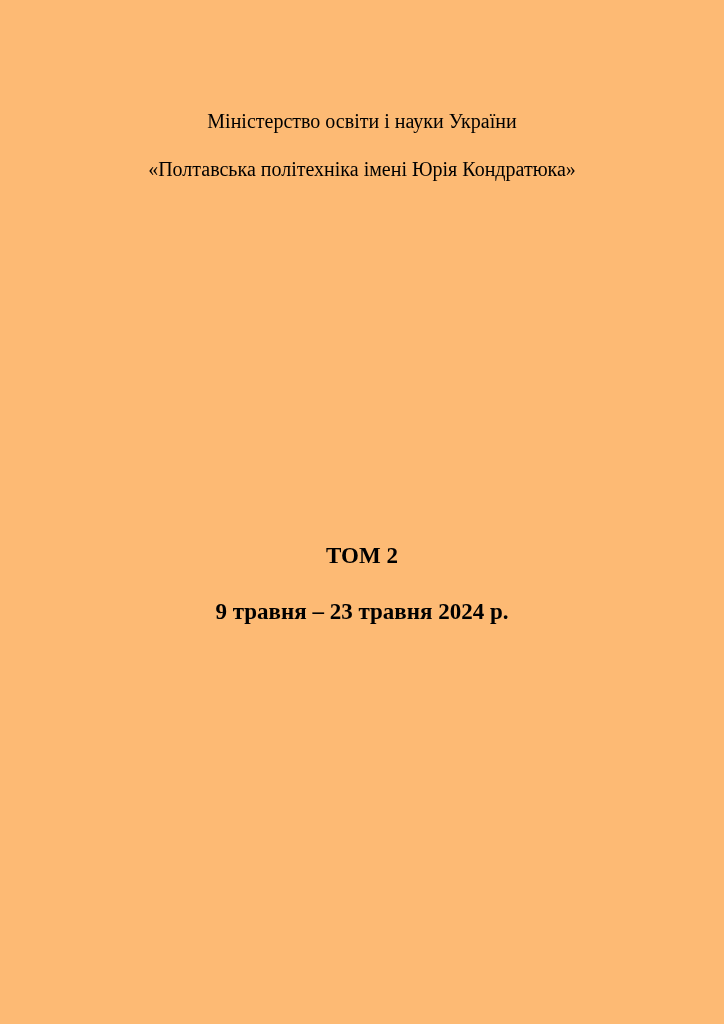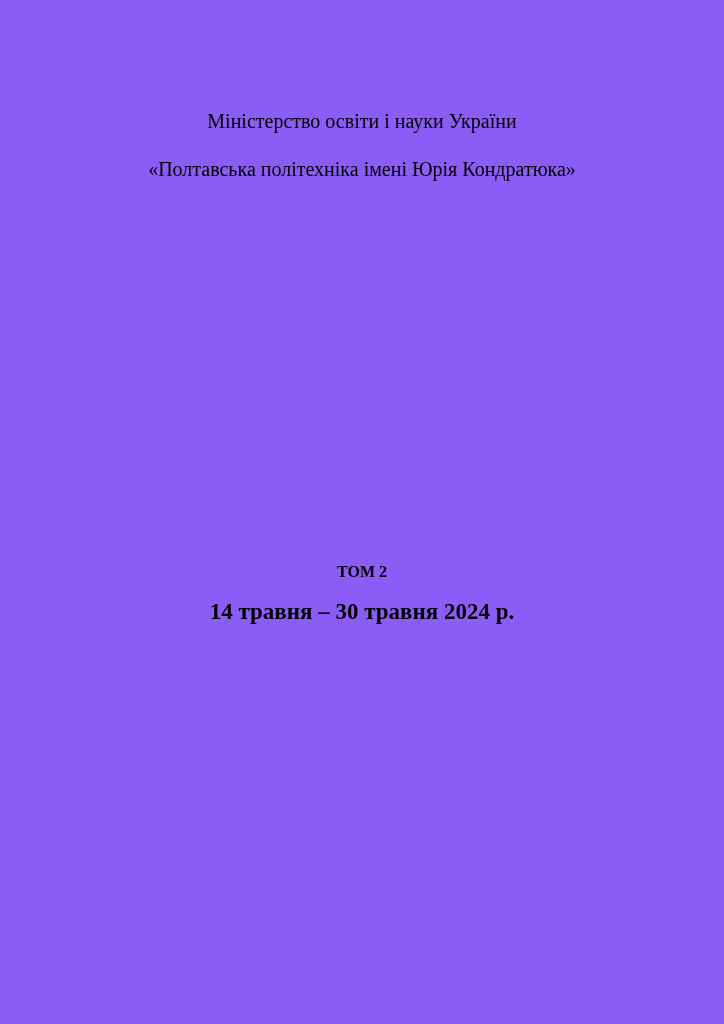--- a/index.html
+++ b/index.html
@@ -5,21 +5,21 @@
   html, body {
     margin: 0;
     padding: 0;
     background: #ffffff;
   }
   .page {
     position: relative;
     width: 724px;
     height: 1024px;
     margin: 0;
-    background: #8b5cf6;
+    background: #fdba74;
     color: #000000;
     font-family: "Liberation Serif", "DejaVu Serif", serif;
     overflow: hidden;
   }
   .block {
     position: absolute;
     left: 0;
     width: 100%;
     text-align: center;
     white-space: pre-line;
@@ -36,22 +36,22 @@
     line-height: 56px;
     font-weight: normal;
   }
   .subtitle-block {
     top: 409px;
     font-size: 23px;
     line-height: 29px;
     font-weight: bold;
   }
   .volume-block {
-    top: 528px;
-    font-size: 16px;
+    top: 512px;
+    font-size: 23px;
     line-height: 29px;
     font-weight: bold;
   }
   .dates-block {
     top: 568px;
     font-size: 23px;
     line-height: 29px;
     font-weight: bold;
   }
   .footer-block {
@@ -74,17 +74,17 @@
     <span class="line">«Полтавська політехніка імені Юрія Кондратюка»</span>
   </div>
 
 
 
   <div class="block volume-block">
     <span class="line">ТОМ 2</span>
   </div>
 
   <div class="block dates-block">
-    <span class="line">14 травня – 30 травня 2024 р.</span>
+    <span class="line">9 травня – 23 травня 2024 р.</span>
   </div>
 
 
 </div>
 
 </body></html>

